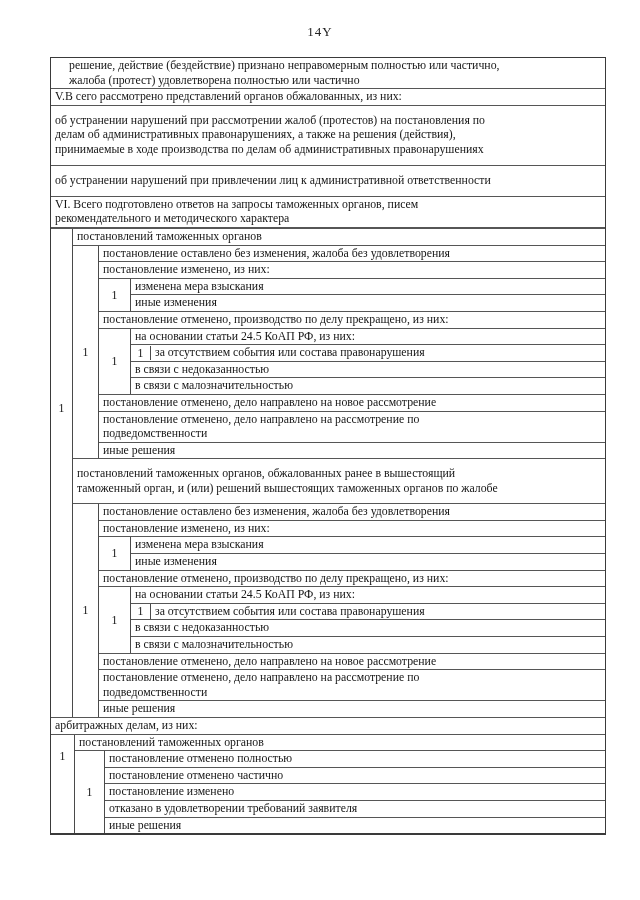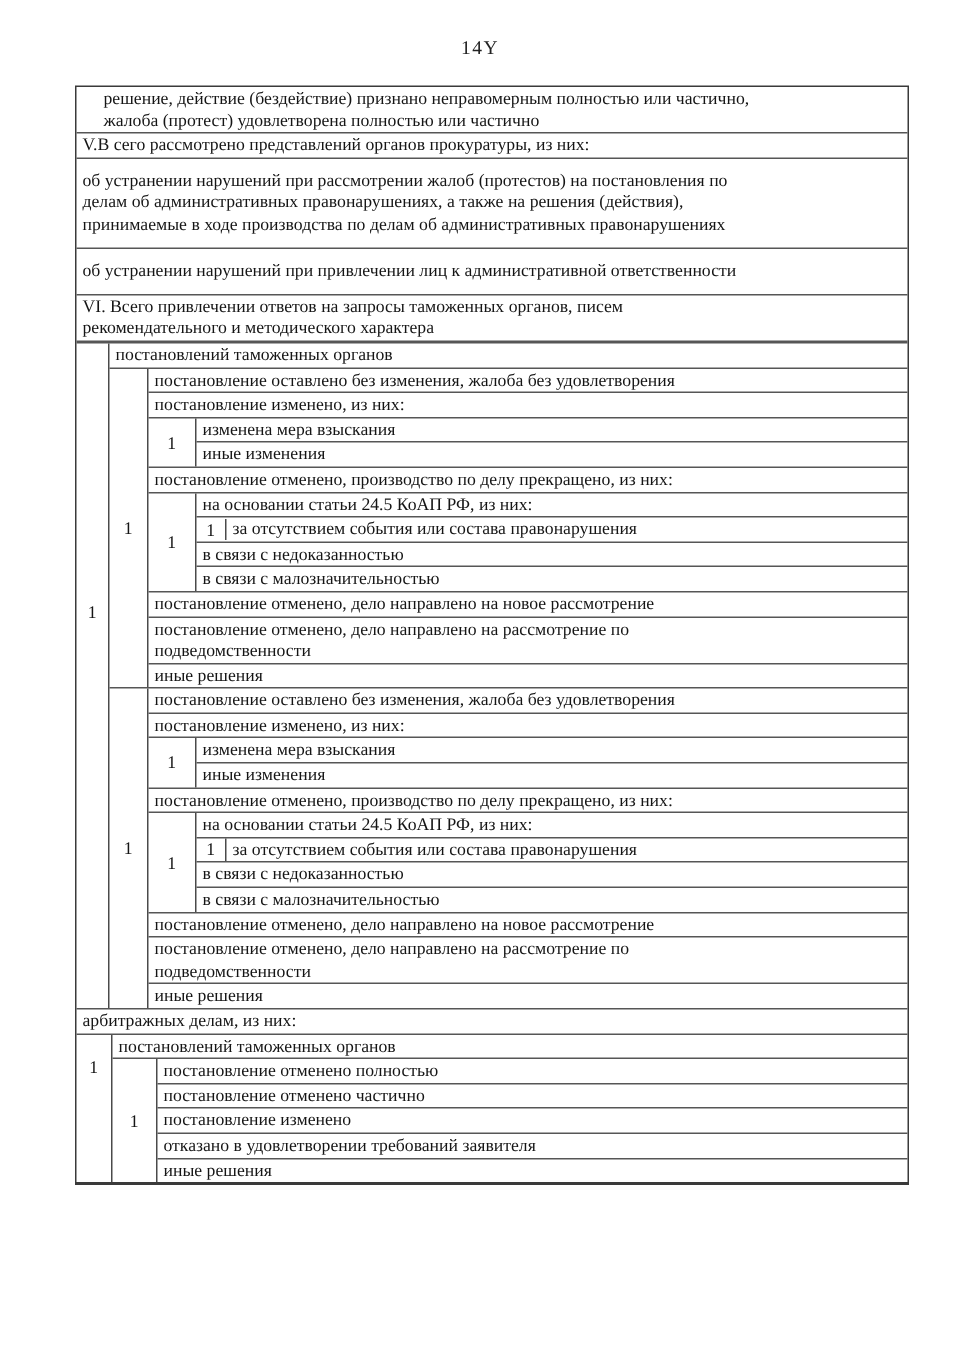--- a/index.html
+++ b/index.html
@@ -59,39 +59,39 @@
   <div class="tbl">
 
     <div class="row h2">
       <div class="num w14"></div>
       <div class="txt">решение, действие (бездействие) признано неправомерным полностью или частично, жалоба (протест) удовлетворена полностью или частично</div>
       <div class="d d40"></div>
       <div class="d d49"></div>
     </div>
 
     <div class="row">
-      <div class="txt">V.В сего рассмотрено представлений органов прокуратуры, из них:</div>
+      <div class="txt">V.В сего рассмотрено представлений органов обжалованных, из них:</div>
       <div class="d d40"></div>
       <div class="d d49"></div>
     </div>
 
     <div class="row h4">
       <div class="txt">об устранении нарушений при рассмотрении жалоб (протестов) на постановления по делам об административных правонарушениях, а также на решения (действия), принимаемые в ходе производства по делам об административных правонарушениях</div>
       <div class="d d40"></div>
       <div class="d d49"></div>
     </div>
 
     <div class="row h2">
       <div class="txt">об устранении нарушений при привлечении лиц к административной ответственности</div>
       <div class="d d40"></div>
       <div class="d d49"></div>
     </div>
 
     <div class="row h2">
-      <div class="txt">VI. Всего привлечении ответов на запросы таможенных органов, писем рекомендательного и методического характера</div>
+      <div class="txt">VI. Всего подготовлено ответов на запросы таможенных органов, писем рекомендательного и методического характера</div>
       <div class="d d40"></div>
       <div class="d d49"></div>
     </div>
 
 
     <div class="row">
       <div class="d d89"></div>
     </div>
 
     <div class="grp">
@@ -171,20 +171,24 @@
               <div class="txt">постановление отменено, дело направлено на рассмотрение по подведомственности</div>
               <div class="d d89"></div>
             </div>
             <div class="row nb">
               <div class="txt">иные решения</div>
               <div class="d d89"></div>
             </div>
           </div>
         </div>
 
+        <div class="row h3">
+          <div class="txt">постановлений таможенных органов, обжалованных ранее в вышестоящий таможенный орган, и (или) решений вышестоящих таможенных органов по жалобе</div>
+          <div class="d d89"></div>
+        </div>
 
         <div class="grp nb">
           <div class="num w26">
             <span>1</span>
           </div>
           <div class="stack">
             <div class="row">
               <div class="txt">постановление оставлено без изменения, жалоба без удовлетворения</div>
               <div class="d d89"></div>
             </div>

